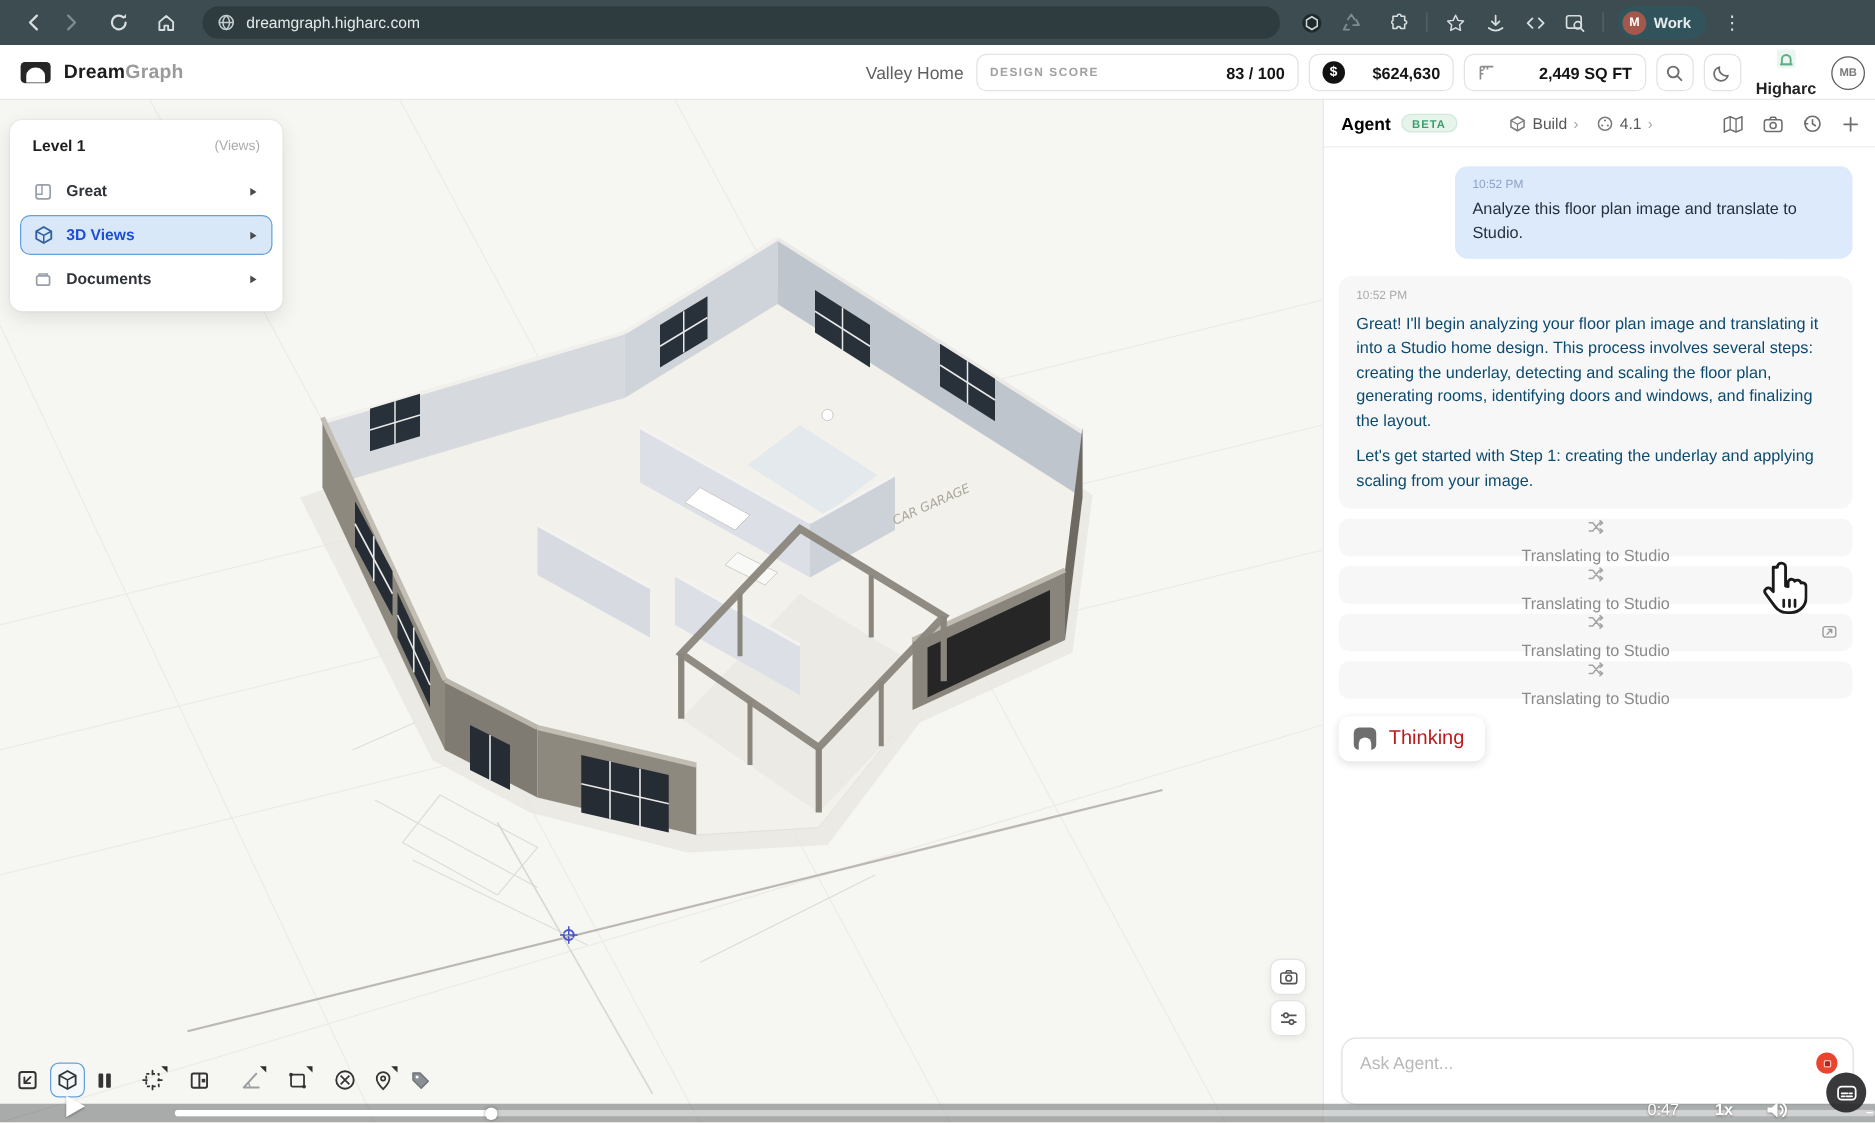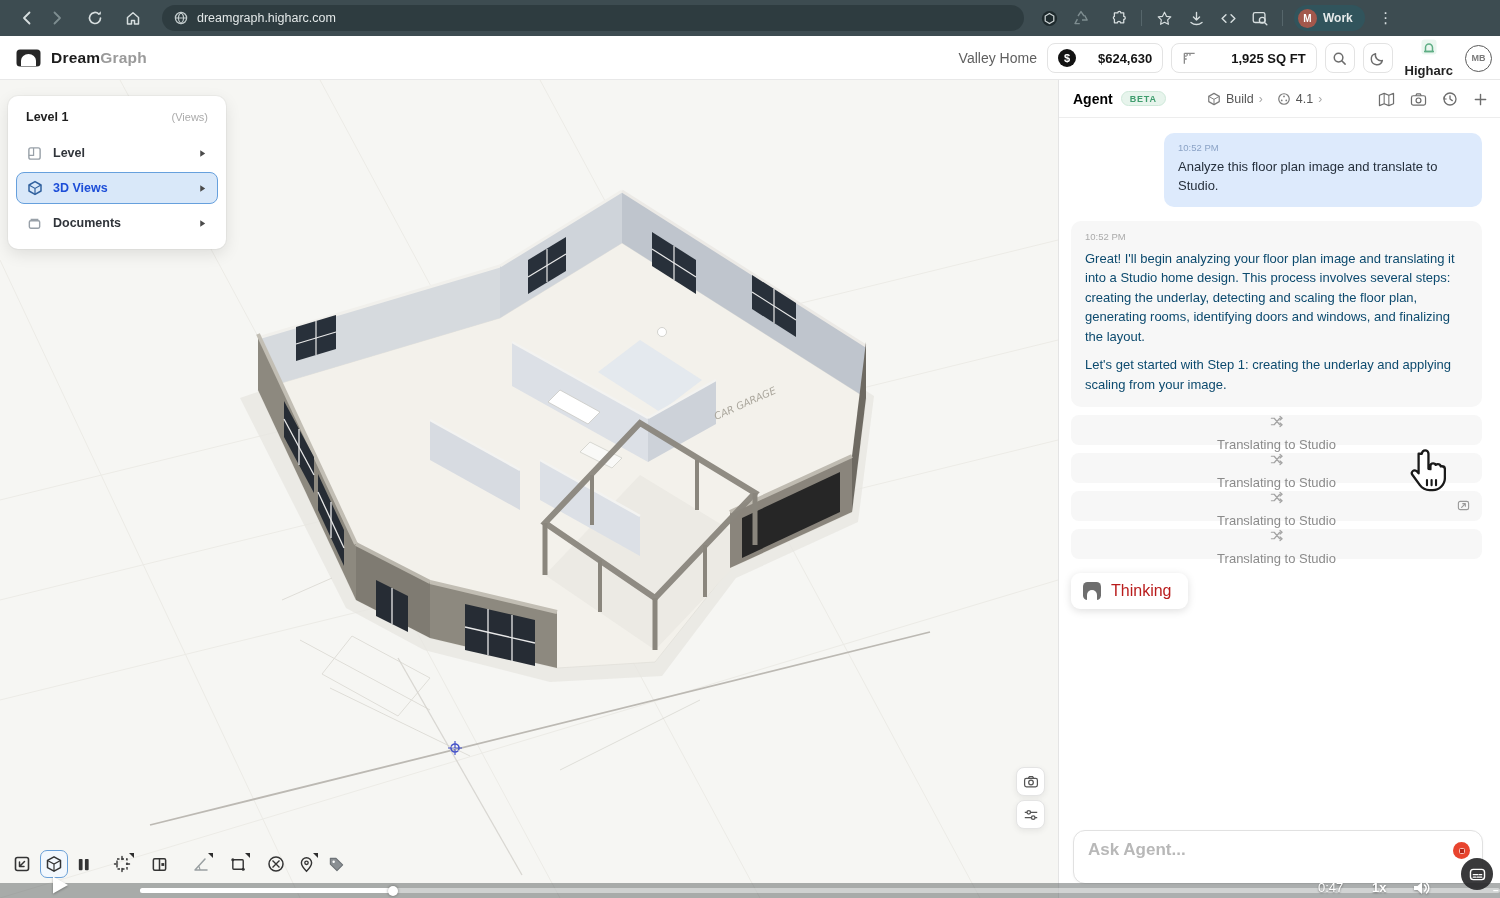--- a/index.html
+++ b/index.html
@@ -88,21 +88,21 @@
   .msg-agent p:last-child { margin-bottom:0; }
   .task-row { position:relative; margin-top:8px; height:30px; background:#f7f7f7; border-radius:8px; display:flex; align-items:center; padding:0 12px; gap:9px;flex-direction:column; }
   .task-row:first-of-type { margin-top:14px; }
   .task-row .ticon { color:#a4a4a4; display:flex; }
   .task-row .tlabel { font-size:13px; color:#8b8b8b; }
   .task-row .pip { position:absolute; right:12px; top:8px; color:#9a9a9a; display:flex; }
   #thinking-chip { margin-top:14px; display:inline-flex; align-items:center; gap:9px; background:#fff; border-radius:9px; box-shadow:0 2px 8px rgba(0,0,0,.13); padding:8px 17px 8px 11px; }
   #thinking-chip .tk-label { font-size:16px; color:#b91c1c; }
 
   #ask-box { position:absolute; left:14px; bottom:14px; width:410px; height:54px; border:1.5px solid #e1e1e1; border-radius:12px; background:#fff; box-shadow:0 1px 3px rgba(0,0,0,.04); }
-  #ask-input { position:absolute; left:14px; top:9px; width:330px; height:20px; border:none; outline:none; font-size:17px; font-family:"Liberation Sans","DejaVu Sans",sans-serif; color:#be185d; background:transparent;font-weight:bold; }
+  #ask-input { position:absolute; left:14px; top:9px; width:330px; height:20px; border:none; outline:none; font-size:14px; font-family:"Liberation Sans","DejaVu Sans",sans-serif; color:#be185d; background:transparent; }
   #ask-input::placeholder { color:#b8b8b8; }
   #stop-btn { position:absolute; right:12px; top:11px; width:17px; height:17px; border-radius:50%; background:#e8442e; display:flex; align-items:center; justify-content:center; }
   #stop-btn .sq { width:6px; height:6px; background:#b3271a; border-radius:1.5px; border:1px solid #f7c0b8; }
 
   
   #video-bar { position:absolute; left:0; bottom:0; width:1500px; height:15px; background:rgba(96,101,101,.52); z-index:50; }
   #play-btn { position:absolute; left:48px; bottom:1px; z-index:51; filter:drop-shadow(0 1px 1px rgba(0,0,0,.3)); }
   #progress-track { position:absolute; left:140px; top:5px; width:1360px; height:5px; background:rgba(255,255,255,.45); border-radius:3px; }
   #progress-fill { position:absolute; left:0; top:0; height:5px; width:253px; background:#fff; border-radius:3px; }
   #progress-handle { position:absolute; left:248px; top:-2.5px; width:10px; height:10px; border-radius:50%; background:#fff; box-shadow:0 0 3px rgba(0,0,0,.4); }
@@ -202,31 +202,35 @@
 <div id="app-header">
   <div id="logo">
     <svg width="25" height="18" viewBox="0 0 25 18">
         <rect x="0.5" y="0.5" width="24" height="17" rx="3.5" fill="#262626"></rect>
         <path d="M5 17v-5.5a7.5 6.5 0 0 1 15 0V17z" fill="#fff"></path>
       </svg>
     <span class="wordmark"><span>Dream</span><span class="lite">Graph</span></span>
   </div>
   <div id="header-right">
     <span id="project-name">Valley Home</span>
+    <div class="hpill" id="score-pill">
+      <span class="slabel">DESIGN SCORE</span>
+      <span class="sval">83 / 100</span>
+    </div>
     <div class="hpill">
       <span class="money-circle">$</span>
       <span class="hval" style="margin-left:14px">$624,630</span>
     </div>
     <div class="hpill">
       <span style="color:#8a8a8a; display:flex;">
         <svg width="15" height="15" viewBox="0 0 16 16">
             <path d="M2.5 2.5v11M2.5 2.5h11M5.5 2.5v2.5M8.5 2.5v2.5M2.5 5.5h2.5M2.5 8.5h2.5" fill="none" stroke="currentColor" stroke-width="1.4"></path>
           </svg>
       </span>
-      <span class="hval" style="margin-left:26px">1,925 SQ FT</span>
+      <span class="hval" style="margin-left:26px">2,449 SQ FT</span>
     </div>
     <div class="hpill icon-btn">
       <svg width="15" height="15" viewBox="0 0 16 16">
           <circle cx="7" cy="7" r="4.6" fill="none" stroke="currentColor" stroke-width="1.6"></circle>
           <path d="M10.4 10.4 14 14" stroke="currentColor" stroke-width="1.6" stroke-linecap="round"></path>
         </svg>
     </div>
     <div class="hpill icon-btn">
       <svg width="15" height="15" viewBox="0 0 16 16">
           <path d="M13.2 10.1A6 6 0 0 1 5.9 2.8a6 6 0 1 0 7.3 7.3z" fill="none" stroke="currentColor" stroke-width="1.5" stroke-linejoin="round"></path>
@@ -377,21 +381,21 @@
       <span class="vp-title">Level 1</span>
       <span class="vp-sub">(Views)</span>
     </div>
     <div class="vp-item">
       <span class="vicon">
         <svg width="15" height="15" viewBox="0 0 16 16">
             <rect x="2" y="2" width="12" height="12" rx="2" fill="none" stroke="currentColor" stroke-width="1.5"></rect>
             <path d="M2 10h5V2" fill="none" stroke="currentColor" stroke-width="1.3"></path>
           </svg>
       </span>
-      <span class="vlabel">Level</span>
+      <span class="vlabel">Great</span>
       <span class="vchev">
         <svg width="9" height="9" viewBox="0 0 10 10">
             <path d="M2.5 1.5 8 5 2.5 8.5z" fill="currentColor"></path>
           </svg>
       </span>
     </div>
     <div class="vp-item selected">
       <span class="vicon">
         <svg width="16" height="16" viewBox="0 0 16 16">
             <path d="M8 1.6 14 5v6L8 14.4 2 11V5z" fill="none" stroke="currentColor" stroke-width="1.5" stroke-linejoin="round"></path>

